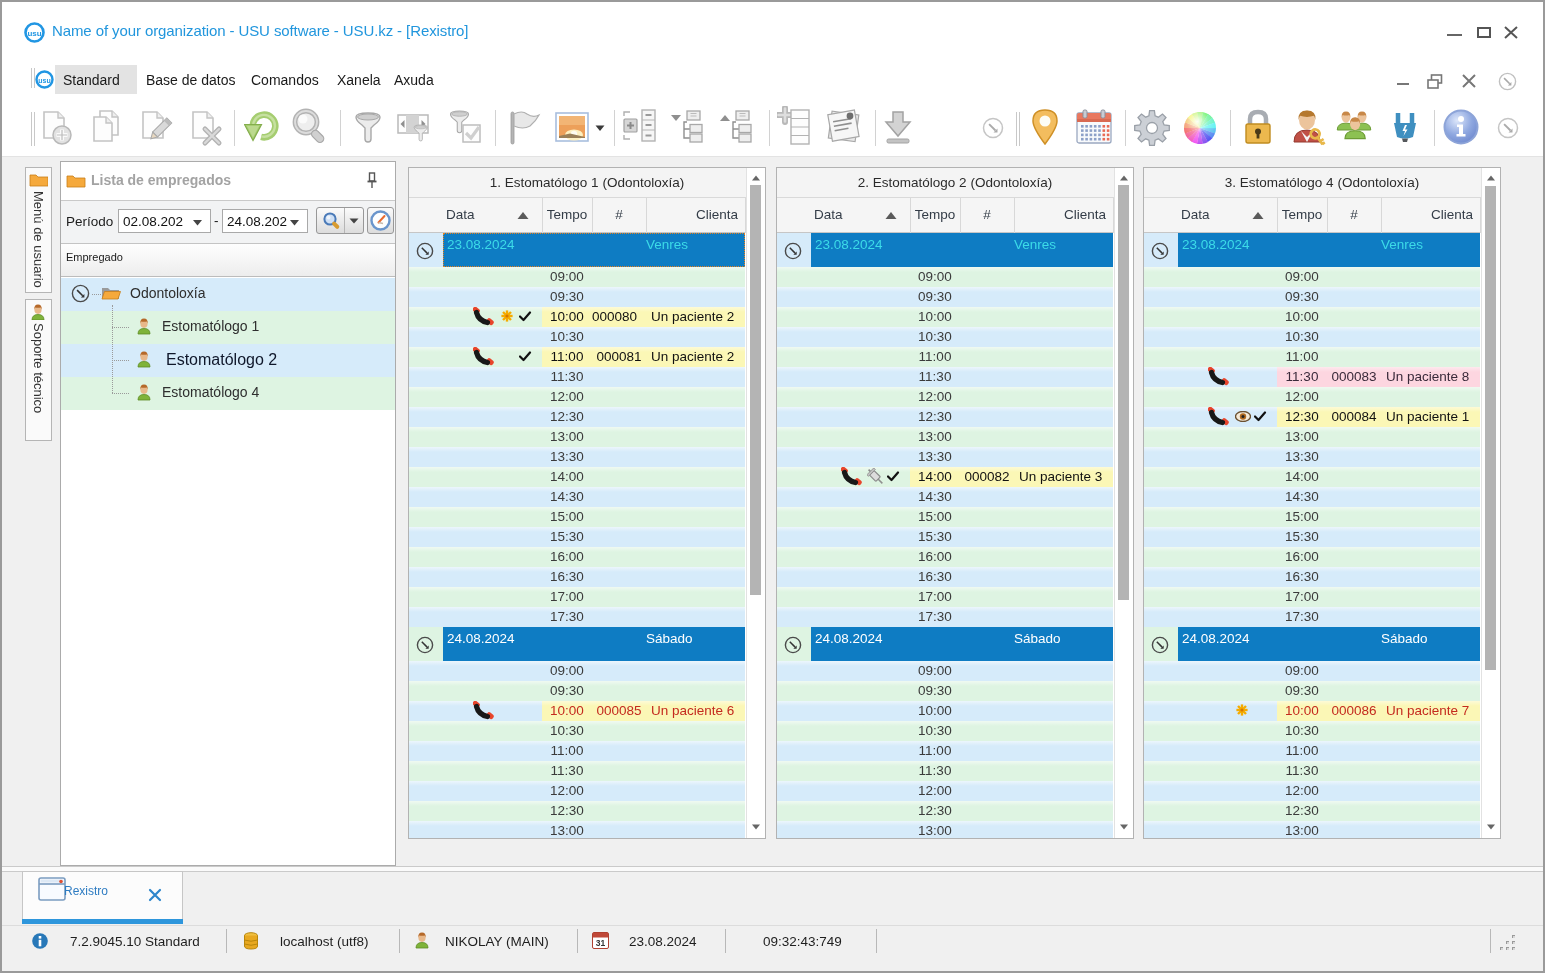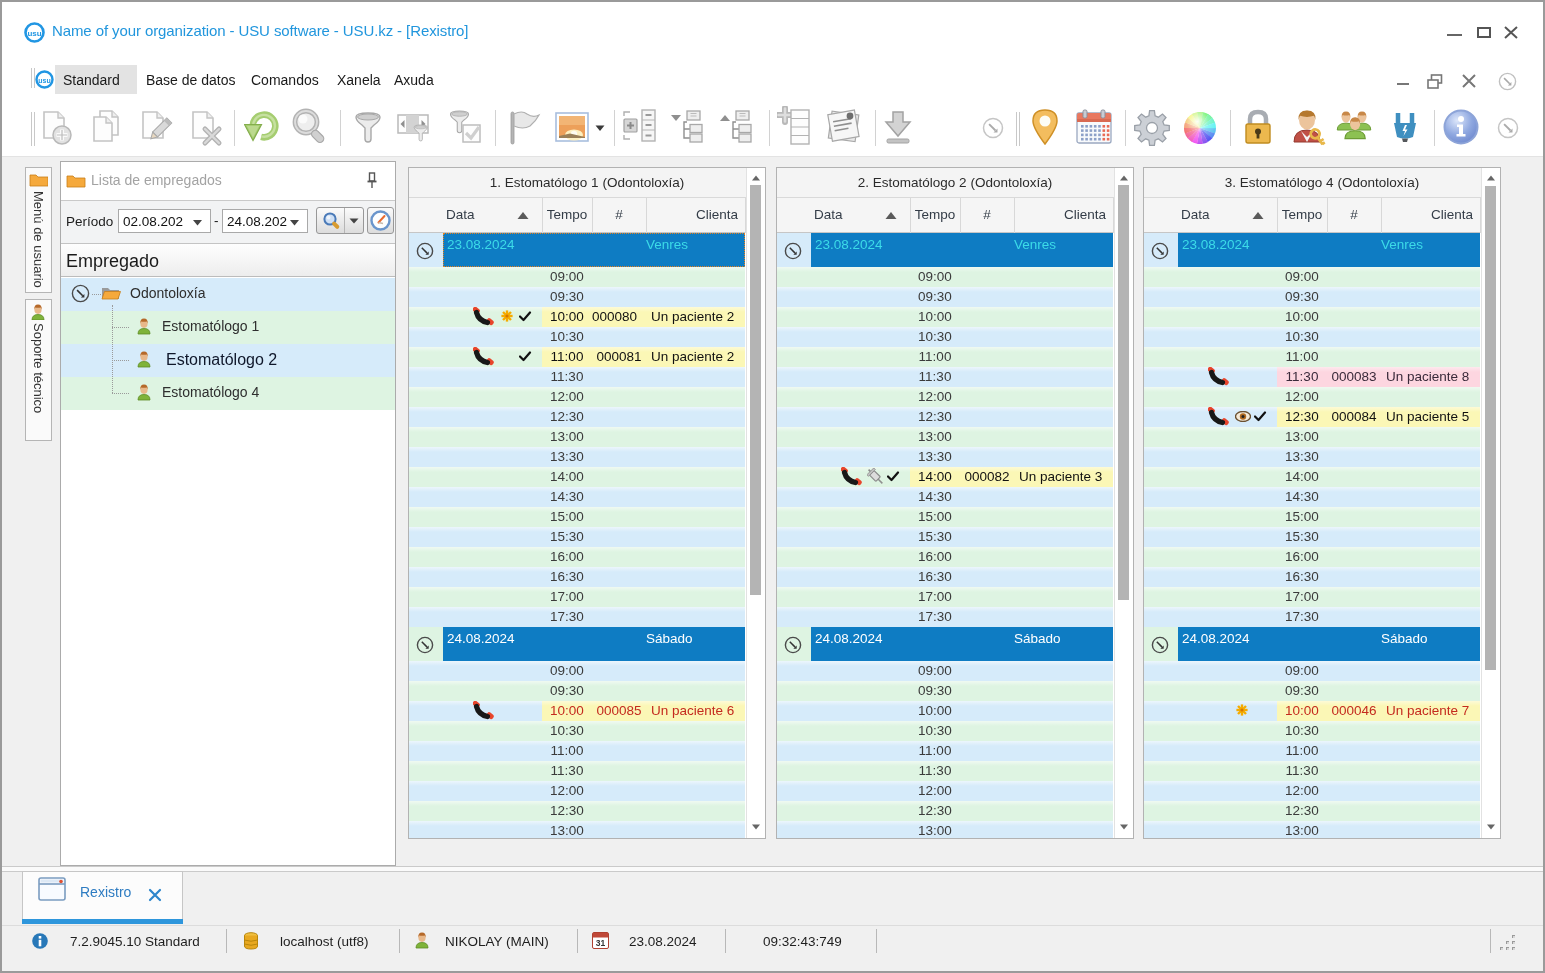--- a/index.html
+++ b/index.html
@@ -324,21 +324,21 @@
     <ellipse cx="9" cy="6.5" rx="3.6" ry="4.4" fill="#e8b88a"></ellipse>
     <path d="M5.4 6.5 Q5 1.6 9 1.6 Q13 1.6 12.6 6.5 L11.8 4.4 Q9 5.2 6.2 4.4 Z" fill="#b5692a"></path>
   </svg>
 <div class="ab" style="left:25px;top:323px;width:27px;height:114px;display:flex;justify-content:center">
     <span style="writing-mode:vertical-rl;font-size:13px;color:#333;white-space:nowrap">Soporte técnico</span>
   </div>
 <div class="ab" style="left:60px;top:161px;width:336px;height:705px;background:#fff;border:1px solid #ababab"></div>
 <svg style="position:absolute;left:66px;top:172px" width="20" height="17" viewBox="0 0 20 17" xmlns="http://www.w3.org/2000/svg">
     <path d="M1 4 L7 4 L9 6 L19 6 L19 15 L1 15 Z" fill="#f5a93c" stroke="#c87d18" stroke-width="0.8"></path>
   </svg>
-<div class="ab" style="left:91px;top:172px;font-size:14px;font-weight:normal;color:#a3a3a3">Lista de empregados</div>
+<div class="ab" style="left:91px;top:172px;font-size:14px;font-weight:bold;color:#a3a3a3">Lista de empregados</div>
 <svg style="position:absolute;left:366px;top:172px" width="12" height="17" viewBox="0 0 12 17" xmlns="http://www.w3.org/2000/svg">
     <rect x="3.5" y="1" width="5" height="8" fill="#fff" stroke="#555" stroke-width="1.4"></rect>
     <path d="M1.5 9.5 L10.5 9.5" stroke="#555" stroke-width="1.8"></path>
     <path d="M6 10 L6 16" stroke="#555" stroke-width="1.4"></path>
   </svg>
 <div class="ab" style="left:61px;top:200px;width:334px;height:1px;background:#c9c9c9"></div>
 <div class="ab" style="left:61px;top:201px;width:334px;height:42px;background:#f2f3f4"></div>
 <div class="ab" style="left:66px;top:214px;font-size:13.5px;color:#1c1c1c">Período</div>
 <div class="ab" style="left:118px;top:209px;width:93px;height:24px;background:#fff;border:1px solid #a9a9a9"></div>
 <div class="ab" style="left:123px;top:214px;width:67px;font-size:13.5px;color:#111;overflow:hidden;white-space:nowrap">02.08.202</div>
@@ -361,21 +361,21 @@
 <svg style="position:absolute;left:349px;top:218px" width="10" height="6" viewBox="0 0 10 6" xmlns="http://www.w3.org/2000/svg">
     <path d="M0.5 0.5 L9.5 0.5 L5 5.5 Z" fill="#444"></path>
   </svg>
 <div class="ab" style="left:367px;top:207px;width:27px;height:27px;background:linear-gradient(#fbfbfb,#dcdcdc);border:1px solid #989898;border-radius:3px"></div>
 <svg style="position:absolute;left:370px;top:210px" width="21" height="21" viewBox="0 0 21 21" xmlns="http://www.w3.org/2000/svg">
     <circle cx="10.5" cy="10.5" r="9" fill="#fdfeff" stroke="#6a95cc" stroke-width="2.4"></circle>
     <path d="M14.5 6 L8.5 12.5" stroke="#e86a30" stroke-width="2" stroke-linecap="round"></path>
     <path d="M8.5 12.5 L13 13.5" stroke="#c8b8a8" stroke-width="1.4"></path>
   </svg>
 <div class="ab" style="left:61px;top:243px;width:334px;height:34px;background:linear-gradient(#fefefe,#ededed);border-top:1px solid #c4c4c4;border-bottom:1px solid #bcbcbc"></div>
-<div class="ab" style="left:66px;top:251px;font-size:18px;color:#1a1a1a">Empregado</div>
+<div class="ab" style="left:66px;top:251px;font-size:11px;color:#1a1a1a">Empregado</div>
 <div class="ab" style="left:61px;top:278px;width:334px;height:33px;background:#d6ebfa"></div>
 <svg style="position:absolute;left:71px;top:284px" width="19" height="19" viewBox="0 0 19 19" xmlns="http://www.w3.org/2000/svg">
     <circle cx="9.5" cy="9.5" r="8.1" fill="none" stroke="#4a4a4a" stroke-width="1.4"></circle>
     <line x1="6.1" y1="6.1" x2="11.7" y2="11.7" stroke="#333" stroke-width="1.6"></line>
     <path d="M13.4 9.9 L13.4 13.4 L9.9 13.4 Z" fill="#333"></path>
   </svg>
 <div class="ab" style="left:92px;top:294px;width:9px;height:0;border-top:1px dotted #9a9a9a"></div>
 <svg style="position:absolute;left:101px;top:285px" width="22" height="18" viewBox="0 0 22 18" xmlns="http://www.w3.org/2000/svg">
     <path d="M1 3 L7 3 L9 5 L18 5 L18 14 L1 14 Z" fill="#9a9a9a"></path>
     <path d="M1 14 L3.5 6.5 L19.5 6.5 L17 14 Z" fill="#f5a93c" stroke="#c87d18" stroke-width="0.8"></path>
@@ -778,21 +778,21 @@
     <svg style="position:absolute;left:91px;top:4px" width="16" height="11" viewBox="0 0 16 11" xmlns="http://www.w3.org/2000/svg">
       <ellipse cx="8" cy="5.5" rx="7.5" ry="5" fill="#f5ead8" stroke="#6b5030" stroke-width="1.4"></ellipse>
       <circle cx="8" cy="5.5" r="3.2" fill="#b06a20"></circle>
       <circle cx="8" cy="5.5" r="1.5" fill="#222"></circle>
     </svg>
     <svg style="position:absolute;left:110px;top:4px" width="13" height="12" viewBox="0 0 13 12" xmlns="http://www.w3.org/2000/svg">
       <path d="M1 5.5 L4.5 9 L11 1.5" stroke="#111" stroke-width="2.2" fill="none" stroke-linecap="round" stroke-linejoin="round"></path>
     </svg>
     <div class="ab" style="left:133px;top:2px;width:50px;text-align:center;font-size:13.5px;color:#111">12:30</div>
     <div class="ab" style="left:183px;top:2px;width:54px;text-align:center;font-size:13.5px;color:#111">000084</div>
-    <div class="ab" style="left:242px;top:2px;font-size:13.5px;color:#111">Un paciente 5</div>
+    <div class="ab" style="left:242px;top:2px;font-size:13.5px;color:#111">Un paciente 1</div>
   </div>
 <div class="ab" style="left:1144px;top:427px;width:336px;height:20px;background:linear-gradient(rgba(255,255,255,.55),rgba(255,255,255,0) 5px),#def4e2;overflow:hidden">
     <div class="ab" style="left:133px;top:2px;width:50px;text-align:center;font-size:13.5px;color:#3b3b3b">13:00</div>
   </div>
 <div class="ab" style="left:1144px;top:447px;width:336px;height:20px;background:linear-gradient(rgba(255,255,255,.55),rgba(255,255,255,0) 5px),#d6ebfa;overflow:hidden">
     <div class="ab" style="left:133px;top:2px;width:50px;text-align:center;font-size:13.5px;color:#3b3b3b">13:30</div>
   </div>
 <div class="ab" style="left:1144px;top:467px;width:336px;height:20px;background:linear-gradient(rgba(255,255,255,.55),rgba(255,255,255,0) 5px),#def4e2;overflow:hidden">
     <div class="ab" style="left:133px;top:2px;width:50px;text-align:center;font-size:13.5px;color:#3b3b3b">14:00</div>
   </div>
@@ -835,21 +835,21 @@
 <div class="ab" style="left:1144px;top:701px;width:336px;height:20px;background:linear-gradient(rgba(255,255,255,.55),rgba(255,255,255,0) 5px),#d6ebfa;overflow:hidden">
     <div class="ab" style="left:133px;top:0;width:203px;height:20px;background:linear-gradient(rgba(255,255,255,.45),rgba(255,255,255,0) 5px),#fbf7b6"></div>
     <svg style="position:absolute;left:92px;top:3px" width="14" height="14" viewBox="0 0 14 14" xmlns="http://www.w3.org/2000/svg">
       <line x1="0.4" y1="6.0" x2="11.6" y2="6.0" stroke="#f5ab00" stroke-width="2.4"></line>
       <line x1="2.0" y1="2.0" x2="10.0" y2="10.0" stroke="#f5ab00" stroke-width="2.4"></line>
       <line x1="6.0" y1="0.4" x2="6.0" y2="11.6" stroke="#f5ab00" stroke-width="2.4"></line>
       <line x1="10.0" y1="2.0" x2="2.0" y2="10.0" stroke="#f5ab00" stroke-width="2.4"></line>
       <circle cx="6" cy="6" r="1.6" fill="#d87800"></circle>
     </svg>
     <div class="ab" style="left:133px;top:2px;width:50px;text-align:center;font-size:13.5px;color:#c42a1e">10:00</div>
-    <div class="ab" style="left:183px;top:2px;width:54px;text-align:center;font-size:13.5px;color:#c42a1e">000046</div>
+    <div class="ab" style="left:183px;top:2px;width:54px;text-align:center;font-size:13.5px;color:#c42a1e">000086</div>
     <div class="ab" style="left:242px;top:2px;font-size:13.5px;color:#c42a1e">Un paciente 7</div>
   </div>
 <div class="ab" style="left:1144px;top:721px;width:336px;height:20px;background:linear-gradient(rgba(255,255,255,.55),rgba(255,255,255,0) 5px),#def4e2;overflow:hidden">
     <div class="ab" style="left:133px;top:2px;width:50px;text-align:center;font-size:13.5px;color:#3b3b3b">10:30</div>
   </div>
 <div class="ab" style="left:1144px;top:741px;width:336px;height:20px;background:linear-gradient(rgba(255,255,255,.55),rgba(255,255,255,0) 5px),#d6ebfa;overflow:hidden">
     <div class="ab" style="left:133px;top:2px;width:50px;text-align:center;font-size:13.5px;color:#3b3b3b">11:00</div>
   </div>
 <div class="ab" style="left:1144px;top:761px;width:336px;height:20px;background:linear-gradient(rgba(255,255,255,.55),rgba(255,255,255,0) 5px),#def4e2;overflow:hidden">
     <div class="ab" style="left:133px;top:2px;width:50px;text-align:center;font-size:13.5px;color:#3b3b3b">11:30</div>
@@ -874,21 +874,21 @@
 <div class="ab" style="left:2px;top:866px;width:1541px;height:6px;background:#fafafa;border-top:1px solid #cacaca;border-bottom:1px solid #cacaca"></div>
 <div class="ab" style="left:2px;top:872px;width:1541px;height:99px;background:#f0f0f0"></div>
 <div class="ab" style="left:22px;top:871px;width:161px;height:53px;background:#fcfcfc;border:1px solid #c6c6c6;border-bottom:none"></div>
 <div class="ab" style="left:22px;top:919px;width:161px;height:5px;background:#2e96dc"></div>
 <svg style="position:absolute;left:38px;top:877px" width="30" height="27" viewBox="0 0 30 27" xmlns="http://www.w3.org/2000/svg">
     <rect x="1" y="1" width="26" height="22" rx="2" fill="#f8fbff" stroke="#7a9cc0" stroke-width="1.6"></rect>
     <path d="M1 7 L27 7" stroke="#7a9cc0" stroke-width="1.6"></path>
     <rect x="2.5" y="2.5" width="23" height="3" fill="#dce8f5"></rect>
     <circle cx="23" cy="4.5" r="1.8" fill="#e05030"></circle>
   </svg>
-<div class="ab" style="left:80px;top:884px;font-size:14px;color:#2e7cc2">Rexistro</div>
+<div class="ab" style="left:64px;top:884px;font-size:12px;color:#2e7cc2">Rexistro</div>
 <svg style="position:absolute;left:148px;top:888px" width="14" height="14" viewBox="0 0 14 14" xmlns="http://www.w3.org/2000/svg">
     <path d="M2 2 L12 12 M12 2 L2 12" stroke="#2e86cc" stroke-width="2.2" stroke-linecap="round"></path>
   </svg>
 <div class="ab" style="left:2px;top:925px;width:1541px;height:35px;background:#f0f0f0;border-top:1px solid #dcdcdc"></div>
 <svg style="position:absolute;left:32px;top:933px" width="16" height="16" viewBox="0 0 16 16" xmlns="http://www.w3.org/2000/svg">
     <circle cx="8" cy="8" r="7.8" fill="#2878b8"></circle>
     <rect x="6.7" y="3" width="2.6" height="2.6" fill="#fff"></rect>
     <rect x="6.7" y="6.8" width="2.6" height="6.5" fill="#fff"></rect>
   </svg>
 <div class="ab" style="left:70px;top:934px;font-size:13.5px;color:#1e1e1e">7.2.9045.10 Standard</div>

